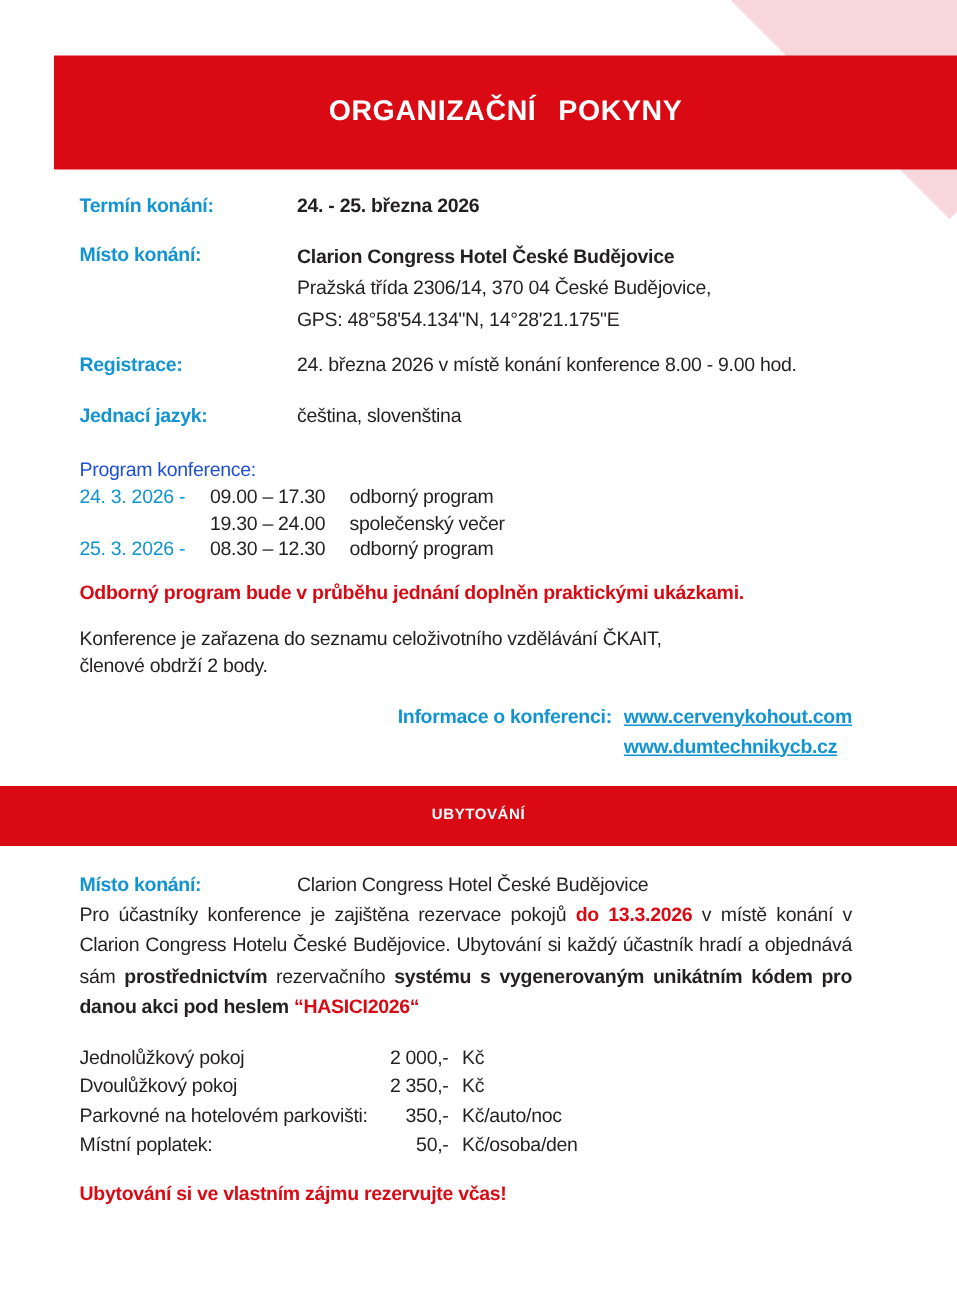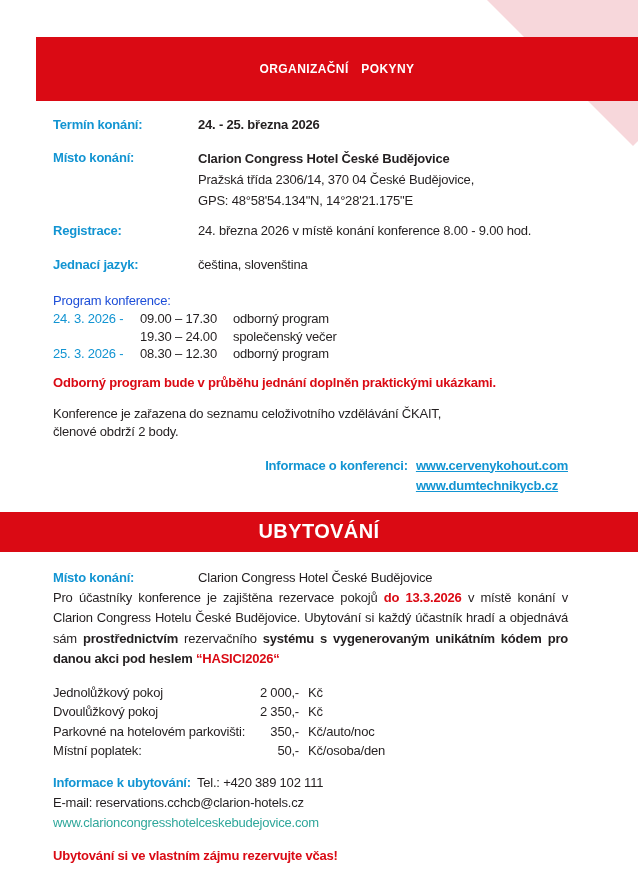--- a/index.html
+++ b/index.html
@@ -30,22 +30,22 @@
     z-index: 1;
     background: #da0a14;
     color: #ffffff;
     display: flex;
     align-items: center;
     justify-content: center;
     font-weight: bold;
     letter-spacing: 0.4px;
     word-spacing: 9px;
   }
-  .bar1 { margin-top: 37px; height: 64px; font-size: 12px; margin-left: 36px; }
-  .bar2 { height: 40px; font-size: 20px; }
+  .bar1 { margin-top: 37px; height: 76px; font-size: 19px; margin-left: 36px; }
+  .bar2 { height: 40px; font-size: 10px; }
 
   .content { position: relative; z-index: 1; padding-left: 53px; padding-right: 70px; }
 
   .row { display: flex; line-height: 20px; }
   .row .lbl { width: 145px; flex: none; color: #1294d2; font-weight: bold; }
   .row .val { flex: 1; }
   .bold { font-weight: bold; }
   .red  { color: #da0a14; }
 
   .mt10 { margin-top: 10px; } .mt11 { margin-top: 11px; }
@@ -188,26 +188,17 @@
         <div class="price-amount">350,-</div>
         <div class="price-unit">Kč/auto/noc</div>
       </div>
       <div class="price-row">
         <div class="price-label">Místní poplatek:</div>
         <div class="price-amount">50,-</div>
         <div class="price-unit">Kč/osoba/den</div>
       </div>
     </div>
 
-    <div class="mt12">
-      <div class="kontakt-line">
-        <span class="klbl">Informace k ubytování:</span><span>Tel.:  +420 389 102 111</span>
-      </div>
-      <div class="kontakt-line">E-mail: reservations.cchcb@clarion-hotels.cz</div>
-      <div class="kontakt-line">
-        <a class="weblink">www.clarioncongresshotelceskebudejovice.com</a>
-      </div>
-    </div>
 
     <div class="note-red mt14">Ubytování si ve vlastním zájmu rezervujte včas!</div>
 
   </div>
 </div>
 
 </body></html>

